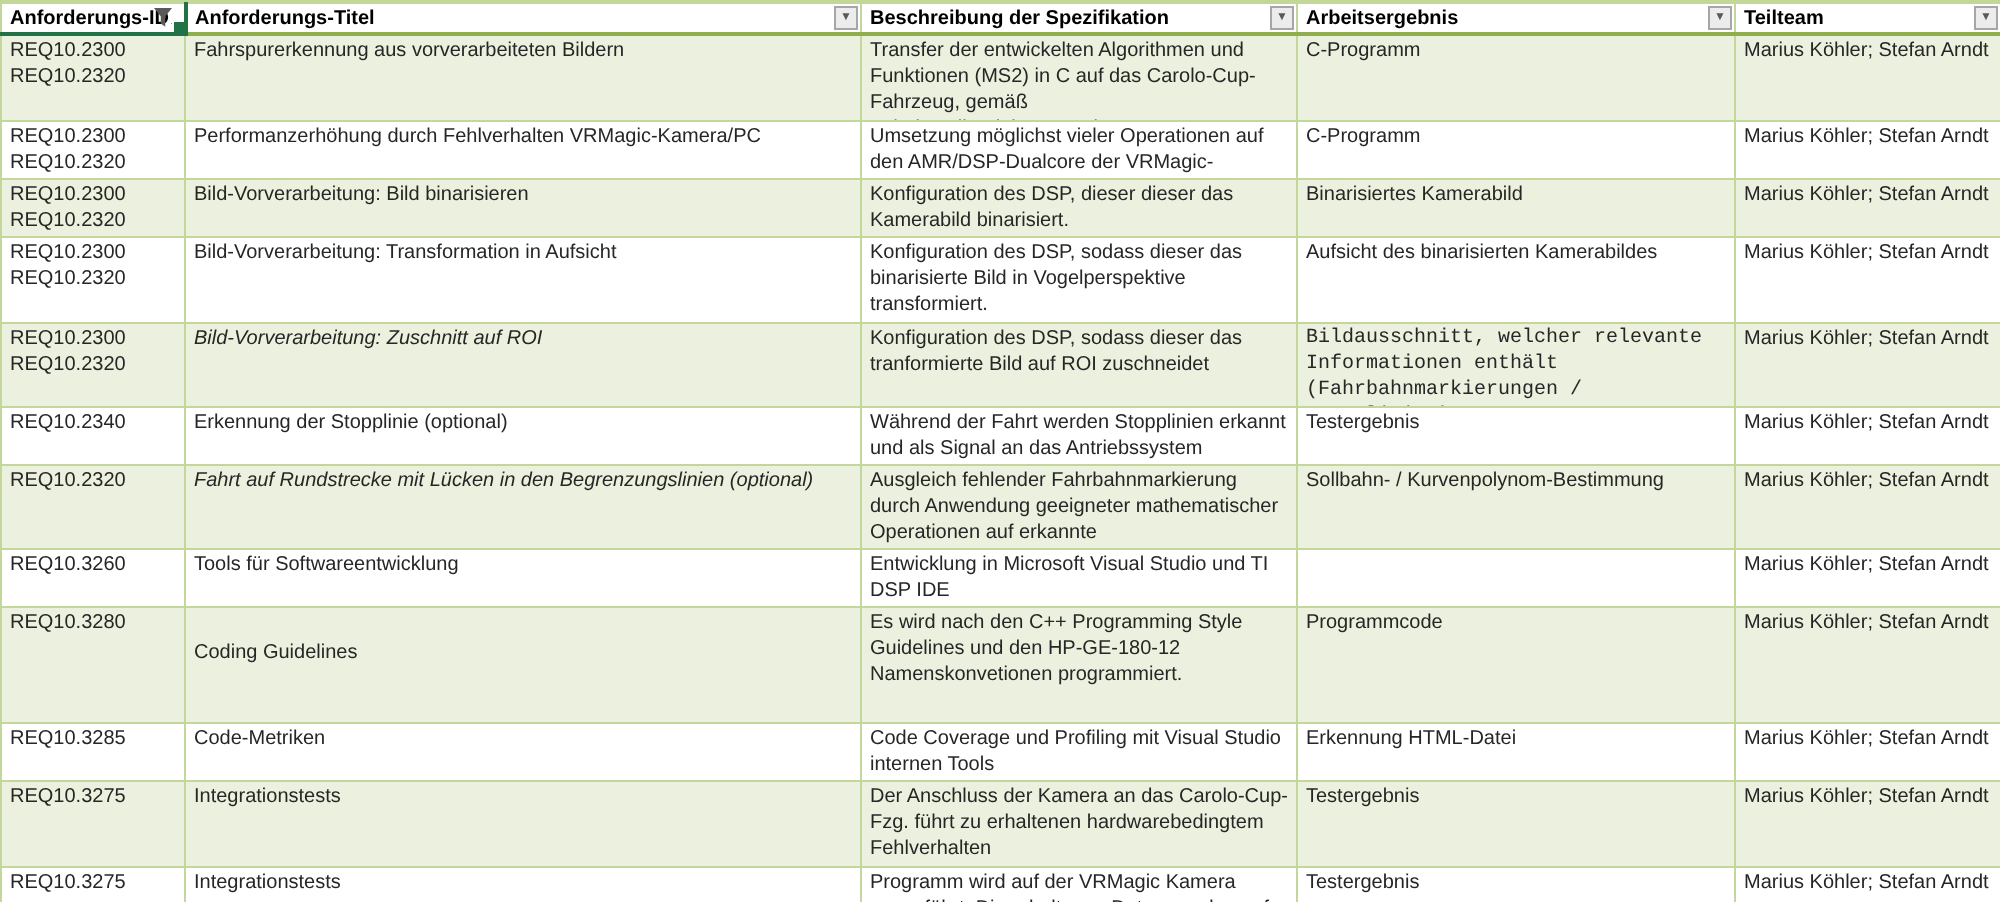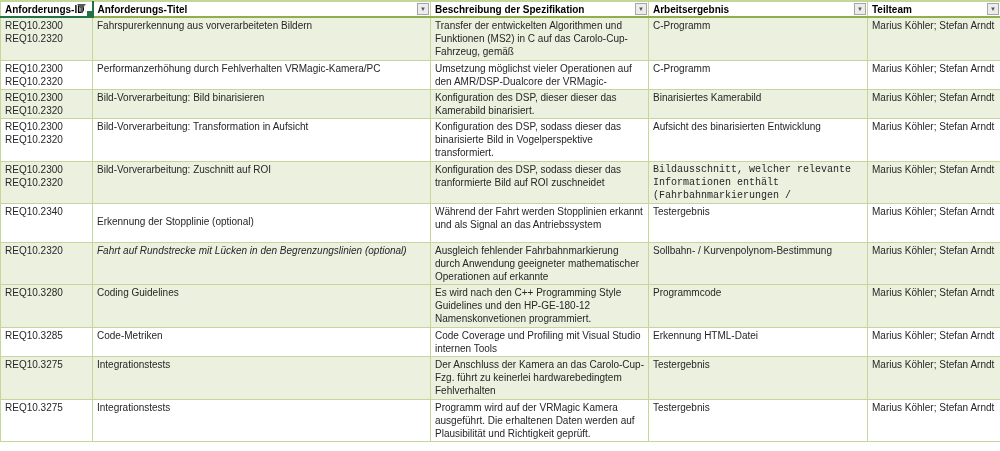--- a/index.html
+++ b/index.html
@@ -140,46 +140,46 @@
         <tr style="height: 42px;">
           <td class="id-cell"><div class="cin" style="height: 41px;">REQ10.2300
 REQ10.2320</div></td>
           <td class="titel-cell">
             <div class="cin" style="height: 41px;">Bild-Vorverarbeitung: Transformation in Aufsicht</div>
           </td>
           <td class="beschr-cell">
             <div class="cin" style="height: 41px;">Konfiguration des DSP, sodass dieser das binarisierte Bild in Vogelperspektive transformiert.</div>
           </td>
           <td class="ergebnis-cell">
-            <div class="cin" style="height: 41px;">Aufsicht des binarisierten Entwicklung</div>
+            <div class="cin" style="height: 41px;">Aufsicht des binarisierten Kamerabildes</div>
           </td>
           <td class="team-cell">
             <div class="cin" style="height: 41px;">Marius Köhler; Stefan Arndt</div>
           </td>
         </tr>
         <tr class="shade" style="height: 41px;">
           <td class="id-cell"><div class="cin" style="height: 40px;">REQ10.2300
 REQ10.2320</div></td>
           <td class="titel-cell">
-            <div class="cin" style="height: 40px;">Bild-Vorverarbeitung: Zuschnitt auf ROI</div>
+            <div class="cin" style="height: 40px; font-style: italic;">Bild-Vorverarbeitung: Zuschnitt auf ROI</div>
           </td>
           <td class="beschr-cell">
             <div class="cin" style="height: 40px;">Konfiguration des DSP, sodass dieser das tranformierte Bild auf ROI zuschneidet</div>
           </td>
           <td class="ergebnis-cell">
             <div class="cin" style="height: 40px; font-family: Liberation Mono, monospace;">Bildausschnitt, welcher relevante Informationen enthält (Fahrbahnmarkierungen / Stopplinien)</div>
           </td>
           <td class="team-cell">
             <div class="cin" style="height: 40px;">Marius Köhler; Stefan Arndt</div>
           </td>
         </tr>
         <tr style="height: 28px;">
           <td class="id-cell"><div class="cin" style="height: 27px;">REQ10.2340</div></td>
           <td class="titel-cell">
-            <div class="cin" style="height: 27px; margin-top: 10px;">Erkennung der Stopplinie (optional)</div>
+            <div class="cin" style="height: 27px;">Erkennung der Stopplinie (optional)</div>
           </td>
           <td class="beschr-cell">
             <div class="cin" style="height: 27px;">Während der Fahrt werden Stopplinien erkannt und als Signal an das Antriebssystem gesendet</div>
           </td>
           <td class="ergebnis-cell">
             <div class="cin" style="height: 27px;">Testergebnis</div>
           </td>
           <td class="team-cell">
             <div class="cin" style="height: 27px;">Marius Köhler; Stefan Arndt</div>
           </td>
@@ -192,24 +192,39 @@
           <td class="beschr-cell">
             <div class="cin" style="height: 40px;">Ausgleich fehlender Fahrbahnmarkierung durch Anwendung geeigneter mathematischer Operationen auf erkannte Fahrbahnmarkierung</div>
           </td>
           <td class="ergebnis-cell">
             <div class="cin" style="height: 40px;">Sollbahn- / Kurvenpolynom-Bestimmung</div>
           </td>
           <td class="team-cell">
             <div class="cin" style="height: 40px;">Marius Köhler; Stefan Arndt</div>
           </td>
         </tr>
+        <tr style="height: 28px;">
+          <td class="id-cell"><div class="cin" style="height: 27px;">REQ10.3260</div></td>
+          <td class="titel-cell">
+            <div class="cin" style="height: 27px;">Tools für Softwareentwicklung</div>
+          </td>
+          <td class="beschr-cell">
+            <div class="cin" style="height: 27px;">Entwicklung in Microsoft Visual Studio und TI DSP IDE</div>
+          </td>
+          <td class="ergebnis-cell">
+            <div class="cin" style="height: 27px;"></div>
+          </td>
+          <td class="team-cell">
+            <div class="cin" style="height: 27px;">Marius Köhler; Stefan Arndt</div>
+          </td>
+        </tr>
         <tr class="shade" style="height: 42px;">
           <td class="id-cell"><div class="cin" style="height: 41px;">REQ10.3280</div></td>
           <td class="titel-cell">
-            <div class="cin" style="height: 41px;">Coding Guidelines</div>
+            <div class="cin" style="height: 41px; margin-top: 15px;">Coding Guidelines</div>
           </td>
           <td class="beschr-cell">
             <div class="cin" style="height: 41px;">Es wird nach den C++ Programming Style Guidelines und den HP-GE-180-12 Namenskonvetionen programmiert.</div>
           </td>
           <td class="ergebnis-cell">
             <div class="cin" style="height: 41px;">Programmcode</div>
           </td>
           <td class="team-cell">
             <div class="cin" style="height: 41px;">Marius Köhler; Stefan Arndt</div>
           </td>
@@ -228,21 +243,21 @@
           <td class="team-cell">
             <div class="cin" style="height: 27px;">Marius Köhler; Stefan Arndt</div>
           </td>
         </tr>
         <tr class="shade" style="height: 42px;">
           <td class="id-cell"><div class="cin" style="height: 41px;">REQ10.3275</div></td>
           <td class="titel-cell">
             <div class="cin" style="height: 41px;">Integrationstests</div>
           </td>
           <td class="beschr-cell">
-            <div class="cin" style="height: 41px;">Der Anschluss der Kamera an das Carolo-Cup-Fzg. führt zu keinerlei hardwarebedingtem Fehlverhalten</div>
+            <div class="cin" style="height: 41px;">Der Anschluss der Kamera an das Carolo-Cup-Fzg. führt zu erhaltenen hardwarebedingtem Fehlverhalten</div>
           </td>
           <td class="ergebnis-cell">
             <div class="cin" style="height: 41px;">Testergebnis</div>
           </td>
           <td class="team-cell">
             <div class="cin" style="height: 41px;">Marius Köhler; Stefan Arndt</div>
           </td>
         </tr>
         <tr style="height: 41px;">
           <td class="id-cell"><div class="cin" style="height: 40px;">REQ10.3275</div></td>

